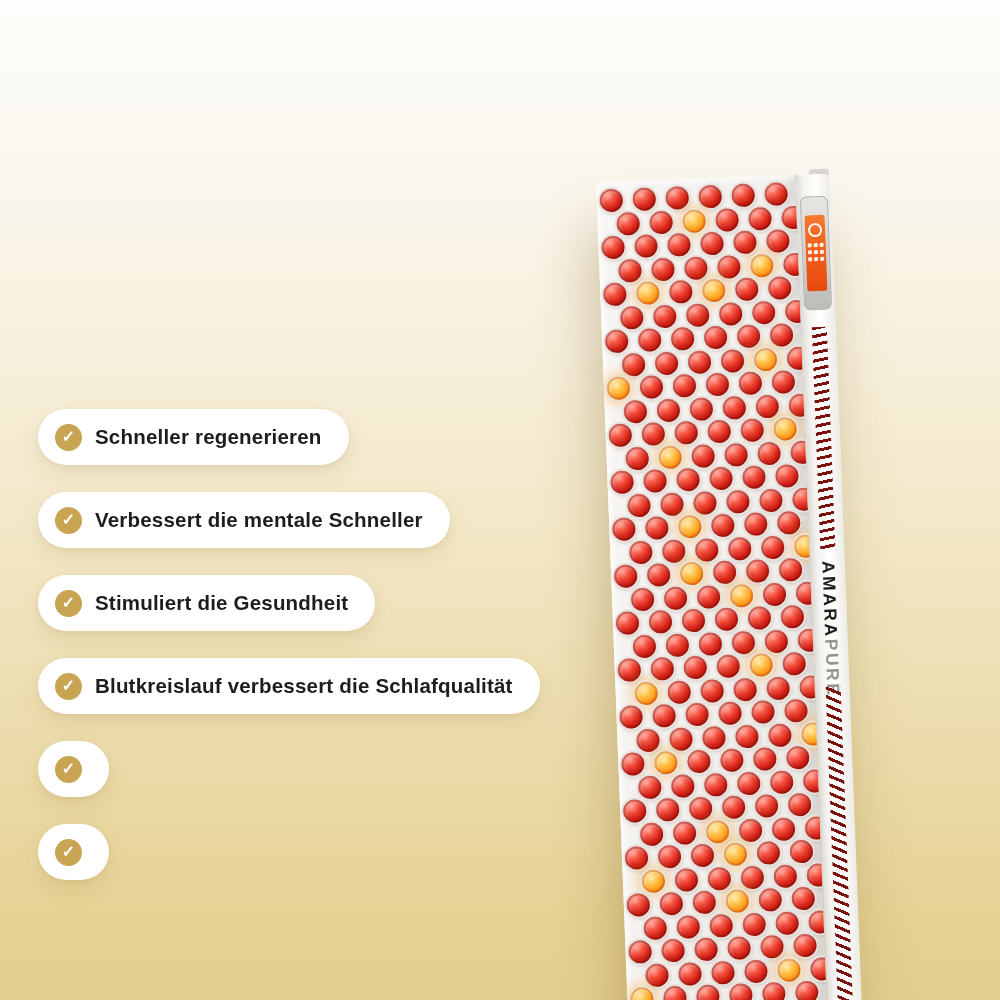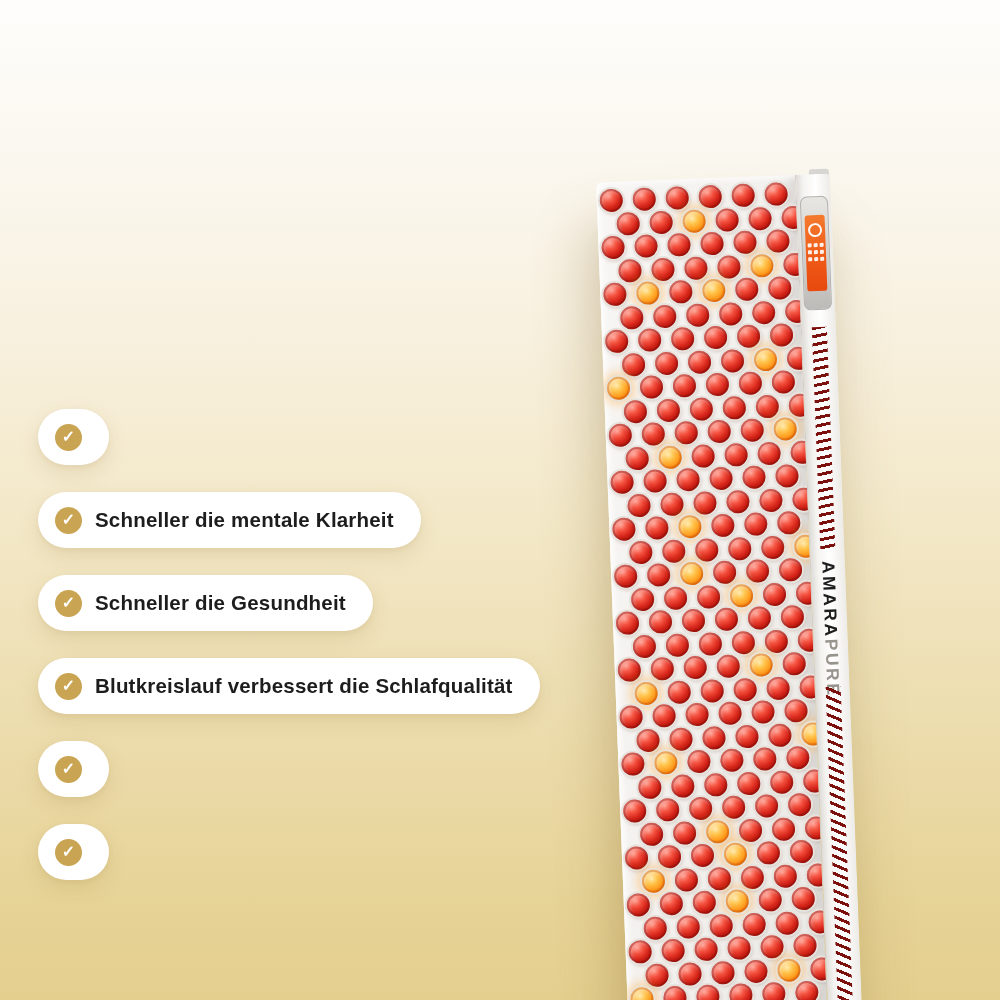--- a/index.html
+++ b/index.html
@@ -80,28 +80,29 @@
 </head>
 <body>
 
 <div class="stage">
 
 
 
   <ul class="benefits">
     <li class="pill">
       <span class="check">✓</span>
-    </li>
-    <li class="pill">
-      <span class="check">✓</span>
-      <span class="pill-label">Schneller die mentale Klarheit</span>
-    </li>
-    <li class="pill">
-      <span class="check">✓</span>
-      <span class="pill-label">Schneller die Gesundheit</span>
+      <span class="pill-label">Schneller regenerieren</span>
+    </li>
+    <li class="pill">
+      <span class="check">✓</span>
+      <span class="pill-label">Verbessert die mentale Schneller</span>
+    </li>
+    <li class="pill">
+      <span class="check">✓</span>
+      <span class="pill-label">Stimuliert die Gesundheit</span>
     </li>
     <li class="pill">
       <span class="check">✓</span>
       <span class="pill-label">Blutkreislauf verbessert die Schlafqualität</span>
     </li>
     <li class="pill">
       <span class="check">✓</span>
     </li>
     <li class="pill">
       <span class="check">✓</span>

